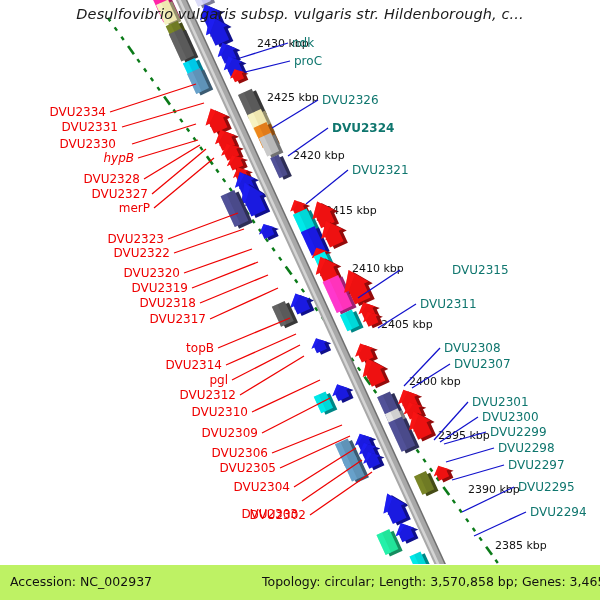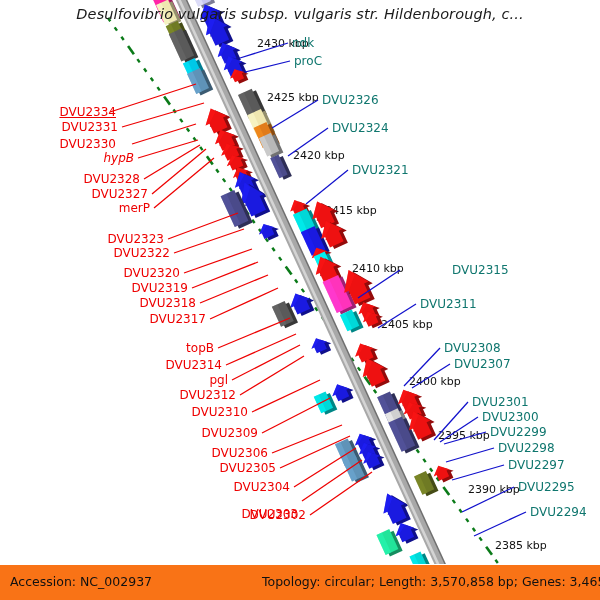--- a/index.html
+++ b/index.html
@@ -13,21 +13,21 @@
   
   .title{
     position:absolute;left:0;top:6px;width:600px;text-align:center;
     font-style:italic;font-size:14.5px;color:#1a1a1a;letter-spacing:.1px;
     white-space:nowrap;z-index:40;
   }
 
   
   .statusbar{
     position:absolute;left:0;bottom:0;width:600px;height:36px;
-    background:#f97316;z-index:45;
+    background:#bef264;z-index:45;
   }
   .statusbar .divider{position:absolute;left:0;top:0;width:600px;height:1px;background:#fff;}
   .acc{position:absolute;left:10px;top:10px;font-size:12.5px;color:#111;white-space:nowrap;}
   .topo{position:absolute;left:262px;top:10px;font-size:12.5px;color:#111;white-space:nowrap;}
 
   
   #scene{position:absolute;left:0;top:0;width:600px;height:600px;z-index:10;}
 
   
   .lbl{
@@ -485,21 +485,21 @@
       <div class="lbl tick right" style="left: 293px; top: 156px;">2420 kbp</div>
       <div class="lbl tick right" style="left: 325px; top: 211px;">2415 kbp</div>
       <div class="lbl tick right" style="left: 352px; top: 269px;">2410 kbp</div>
       <div class="lbl tick right" style="left: 381px; top: 325px;">2405 kbp</div>
       <div class="lbl tick right" style="left: 409px; top: 382px;">2400 kbp</div>
       <div class="lbl tick right" style="left: 438px; top: 436px;">2395 kbp</div>
       <div class="lbl tick right" style="left: 468px; top: 490px;">2390 kbp</div>
       <div class="lbl tick right" style="left: 495px; top: 546px;">2385 kbp</div>
     </div>
   <div id="left-labels">
-      <div class="lbl red left" style="left: 116px; top: 112px; text-decoration: underline;">DVU2334</div>
+      <div class="lbl red left" style="left: 106px; top: 112px;">DVU2334</div>
       <div class="lbl red left" style="left: 118px; top: 127px;">DVU2331</div>
       <div class="lbl red left" style="left: 116px; top: 144px; text-align: right;">DVU2330</div>
       <div class="lbl red left" style="left: 134px; top: 158px; font-style: italic;">hypB</div>
       <div class="lbl red left" style="left: 140px; top: 179px;">DVU2328</div>
       <div class="lbl red left" style="left: 148px; top: 194px;">DVU2327</div>
       <div class="lbl red left" style="left: 150px; top: 208px; text-align: right;">merP</div>
       <div class="lbl red left" style="left: 164px; top: 239px;">DVU2323</div>
       <div class="lbl red left" style="left: 170px; top: 253px;">DVU2322</div>
       <div class="lbl red left" style="left: 180px; top: 273px;">DVU2320</div>
       <div class="lbl red left" style="left: 188px; top: 288px;">DVU2319</div>
@@ -514,21 +514,21 @@
       <div class="lbl red left" style="left: 268px; top: 453px;">DVU2306</div>
       <div class="lbl red left" style="left: 276px; top: 468px;">DVU2305</div>
       <div class="lbl red left" style="left: 290px; top: 487px;">DVU2304</div>
       <div class="lbl red left" style="left: 298px; top: 514px;">DVU2303</div>
       <div class="lbl red left" style="left: 306px; top: 515px;">DVU2302</div>
     </div>
   <div id="right-labels">
       <div class="lbl blue right" style="left: 292px; top: 43px;">ndk</div>
       <div class="lbl blue right" style="left: 294px; top: 61px;">proC</div>
       <div class="lbl blue right" style="left: 322px; top: 100px;">DVU2326</div>
-      <div class="lbl blue right" style="left: 332px; top: 128px;">DVU2324</div>
+      <div class="lbl blue right" style="left: 332px; top: 128px; font-weight: bold;">DVU2324</div>
       <div class="lbl blue right" style="left: 352px; top: 170px;">DVU2321</div>
       <div class="lbl blue right" style="left: 404px; top: 270px; padding-left: 48px;">DVU2315</div>
       <div class="lbl blue right" style="left: 420px; top: 304px;">DVU2311</div>
       <div class="lbl blue right" style="left: 444px; top: 348px;">DVU2308</div>
       <div class="lbl blue right" style="left: 454px; top: 364px;">DVU2307</div>
       <div class="lbl blue right" style="left: 472px; top: 402px;">DVU2301</div>
       <div class="lbl blue right" style="left: 482px; top: 417px;">DVU2300</div>
       <div class="lbl blue right" style="left: 490px; top: 432px;">DVU2299</div>
       <div class="lbl blue right" style="left: 498px; top: 448px;">DVU2298</div>
       <div class="lbl blue right" style="left: 508px; top: 465px;">DVU2297</div>

